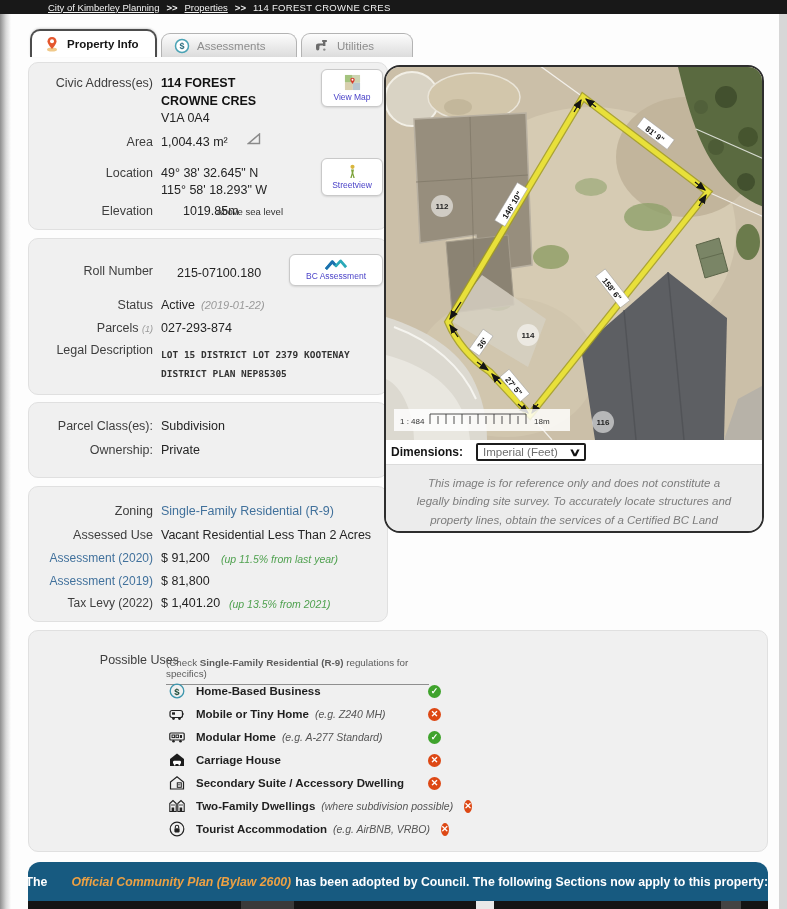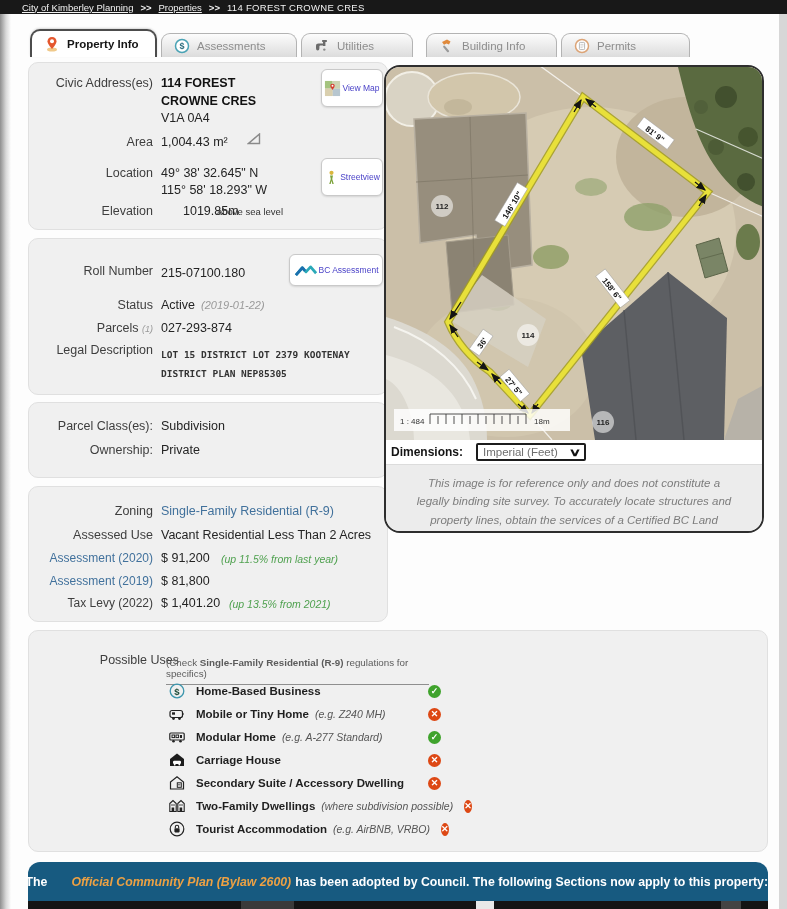--- a/index.html
+++ b/index.html
@@ -1,21 +1,21 @@
 <!DOCTYPE html>
 <html><head>
 <meta charset="utf-8">
 <style>
   * { margin:0; padding:0; box-sizing:border-box; }
   html,body { width:787px; height:909px; }
   body { font-family:"Liberation Sans", sans-serif; background:#fff; position:relative; overflow:hidden; }
   #page { position:absolute; inset:0; width:787px; height:909px; background:#fdfdfd; }
 
   
-  .topbar { position:absolute; left:0; top:0; width:787px; height:14px; background:#181818; display:flex; align-items:center; padding-left:22px; gap:7px; z-index:5; }
+  .topbar { position:absolute; left:0; top:0; width:787px; height:14px; background:#181818; display:flex; align-items:center; padding-left:48px; gap:7px; z-index:5; }
   .topbar a, .topbar span { color:#f2f2f2; font-size:9.5px; text-decoration:none; white-space:nowrap; }
   .crumb-link { text-decoration:underline !important; cursor:pointer; }
   .crumb-sep { color:#cfcfcf; font-weight:bold; font-size:8.5px; }
   .crumb-current { letter-spacing:.3px; }
 
   
   .edge-left { position:absolute; left:0; top:14px; width:11px; height:895px; background:linear-gradient(to right,#8f8f8f,#d9d9d9 55%,#fdfdfd); z-index:4; }
   .edge-right { position:absolute; right:0; top:14px; width:8px; height:895px; background:#d7d7d7; z-index:4; }
 
   
@@ -25,21 +25,21 @@
   .tab .ticon { width:16px; height:16px; display:inline-flex; }
 
   
   .card { position:absolute; left:28px; width:360px; background:#f0f0f0; border:1px solid #e0e0e0; border-radius:10px; }
   .lbl { position:absolute; left:0; width:124px; text-align:right; font-size:12.5px; color:#3e3e3e; }
   .val { position:absolute; left:132px; font-size:12.5px; color:#242424; }
   .link-blue { color:#41719c !important; cursor:pointer; }
   .note-green { color:#4fa14f; font-style:italic; font-size:10.5px; }
   .muted-it { color:#9a9a9a; font-style:italic; font-size:11px; }
 
-  .mini-btn { position:absolute; background:#fff; border:1px solid #c9c9c9; border-radius:6px; box-shadow:0 1px 2px rgba(0,0,0,.12); display:flex; align-items:center; justify-content:center; gap:1px; cursor:pointer; }
+  .mini-btn { position:absolute; background:#fff; border:1px solid #c9c9c9; border-radius:6px; box-shadow:0 1px 2px rgba(0,0,0,.12); display:flex; flex-direction:column; align-items:center; justify-content:center; gap:1px; cursor:pointer; }
   .mini-btn .blabel { font-size:8.5px; color:#4b43c8; }
 
   
   .mapbox { position:absolute; left:384px; top:65px; width:380px; height:468px; border:2px solid #2e2e2e; border-radius:16px; overflow:hidden; background:#fff; }
   .map-img { position:relative; width:100%; height:373px; }
   .dims-row { height:24px; display:flex; align-items:center; padding-left:5px; background:#fff; }
   .dims-label { font-size:12px; font-weight:bold; color:#141414; }
   .dims-select { margin-left:13px; width:110px; height:18px; border:2px solid #1c1c1c; border-radius:2px; display:flex; align-items:center; justify-content:space-between; padding:0 5px; font-size:11.5px; color:#6e6e6e; cursor:pointer; background:#fff; }
   .dims-chevron { font-weight:bold; color:#111; font-size:11px; transform:scaleX(1.6); }
   .disclaimer { height:69px; background:#ececec; border-top:1px solid #dcdcdc; font-style:italic; color:#7d7d7d; font-size:11.5px; text-align:center; padding:9px 26px 0; line-height:1.6; }
@@ -101,39 +101,20 @@
   </div>
   <div class="tab inactive" style="left:301px; width:112px;">
     <span class="ticon">
       <svg viewBox="0 0 16 16" width="16" height="16">
           <path d="M2,8 Q2,5.6 4.6,5.6 H9 V3.4 H11.4 V8 H9 V7.6 H6.4 Q5.4,7.6 5.4,8.6 L5.4,10.2 Q5.4,12.4 3.7,12.4 Q2,12.4 2,10.2 Z" fill="#6b6b6b"></path>
           <rect x="8" y="2" width="5" height="2" rx="0.8" fill="#6b6b6b"></rect>
           <circle cx="10.3" cy="11.6" r="1.2" fill="#8a8a8a"></circle>
         </svg>
     </span>
     <span>Utilities</span>
-  </div>
-  <div class="tab inactive" style="left:426px; width:131px;">
-    <span class="ticon">
-      <svg viewBox="0 0 16 16" width="16" height="16">
-          <rect x="6" y="7" width="2.2" height="8" rx="1" transform="rotate(-40 7 11)" fill="#9a9a9a"></rect>
-          <path d="M3,4 L8,1.5 L11.5,3.5 L10,6.5 L7.5,5.5 L5,6.8 Z" fill="#e08a3c"></path>
-        </svg>
-    </span>
-    <span>Building Info</span>
-  </div>
-  <div class="tab inactive" style="left:561px; width:129px;">
-    <span class="ticon">
-      <svg viewBox="0 0 16 16" width="16" height="16">
-          <circle cx="8" cy="8" r="6.5" fill="#fff" stroke="#dca477" stroke-width="1.5"></circle>
-          <rect x="5.4" y="4.4" width="5.2" height="7.2" rx="0.8" fill="#fff" stroke="#b9b9b9"></rect>
-          <path d="M6.4 6.4 H9.6 M6.4 8 H9.6 M6.4 9.6 H8.6" stroke="#c9c9c9" stroke-width="0.8"></path>
-        </svg>
-    </span>
-    <span>Permits</span>
   </div>
 
   <div class="card" style="top:62px; height:168px;">
     <span class="lbl" style="top:13px;">Civic Address(es)</span>
     <span class="val" style="top:11px; width:130px; font-weight:bold; color:#111; line-height:1.45;">114 FOREST CROWNE CRES</span>
     <span class="val" style="top:48px;">V1A 0A4</span>
     <span class="lbl" style="top:72px;">Area</span>
     <span class="val" style="top:72px;">1,004.43 m²</span>
     <span class="val" style="top:70px; left:218px;">
       <svg viewBox="0 0 14 12" width="14" height="12">
@@ -167,21 +148,21 @@
             <circle cx="8" cy="3" r="2.2" fill="#d9b63e"></circle>
             <path d="M5.6,15 L7.2,9.5 L6.4,5.8 L9.6,5.8 L8.8,9.5 L10.4,15 L8.9,15 L8,11.5 L7.1,15 Z" fill="#7da33c"></path>
           </svg>
       </span>
       <span class="blabel">Streetview</span>
     </div>
   </div>
 
   <div class="card" style="top:238px; height:157px;">
     <span class="lbl" style="top:25px;">Roll Number</span>
-    <span class="val" style="top:27px;">215-07100.180</span>
+    <span class="val" style="top:27px;margin-left:16px;">215-07100.180</span>
     <span class="lbl" style="top:59px;">Status</span>
     <span class="val" style="top:59px;">Active</span>
     <span class="val muted-it" style="top:60px; left:172px;">(2019-01-22)</span>
     <span class="lbl" style="top:82px;"><span>Parcels</span> <i style="font-size:9px; color:#999;">(1)</i></span>
     <span class="val" style="top:82px;">027-293-874</span>
     <span class="lbl" style="top:104px;">Legal Description</span>
     <span class="val mono" style="top:106px; width:212px; font-size:9.5px; line-height:2.0; color:#333;">LOT 15 DISTRICT LOT 2379 KOOTENAY DISTRICT PLAN NEP85305</span>
     <div class="mini-btn" style="left:260px; top:15px; width:94px; height:32px;">
       <span style="display:inline-flex;">
         <svg viewBox="0 0 26 12" width="24" height="11">

